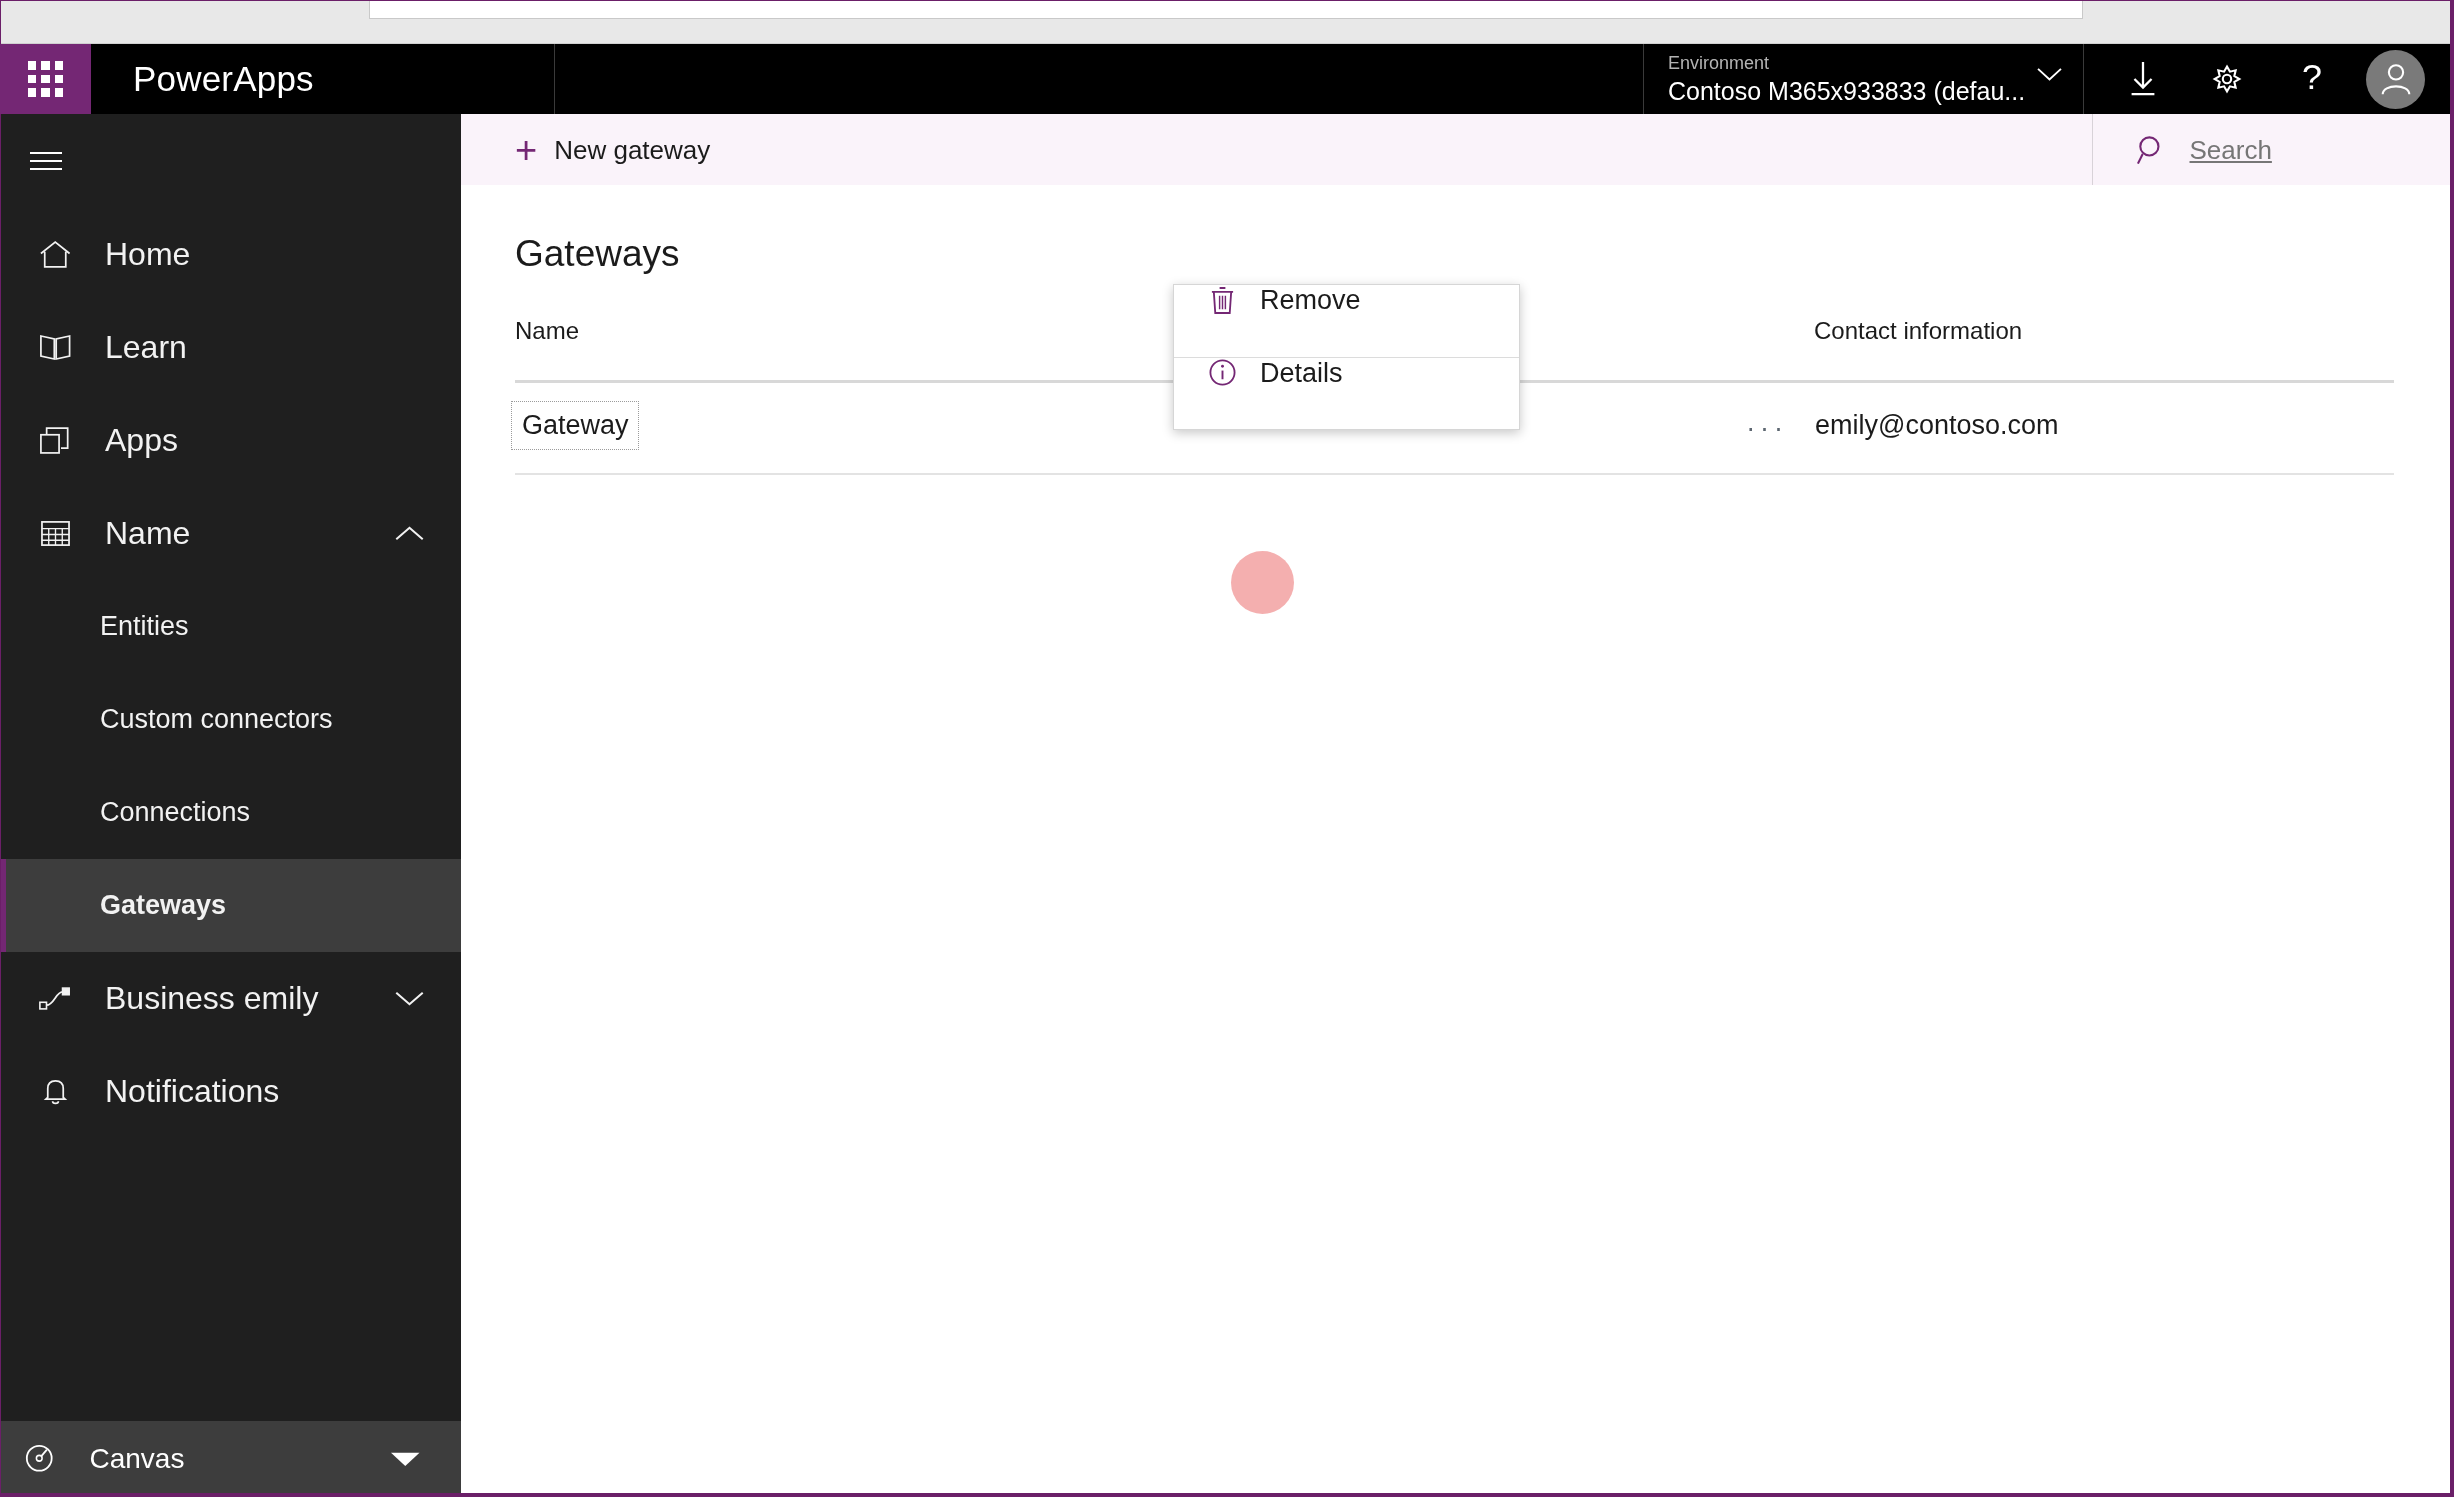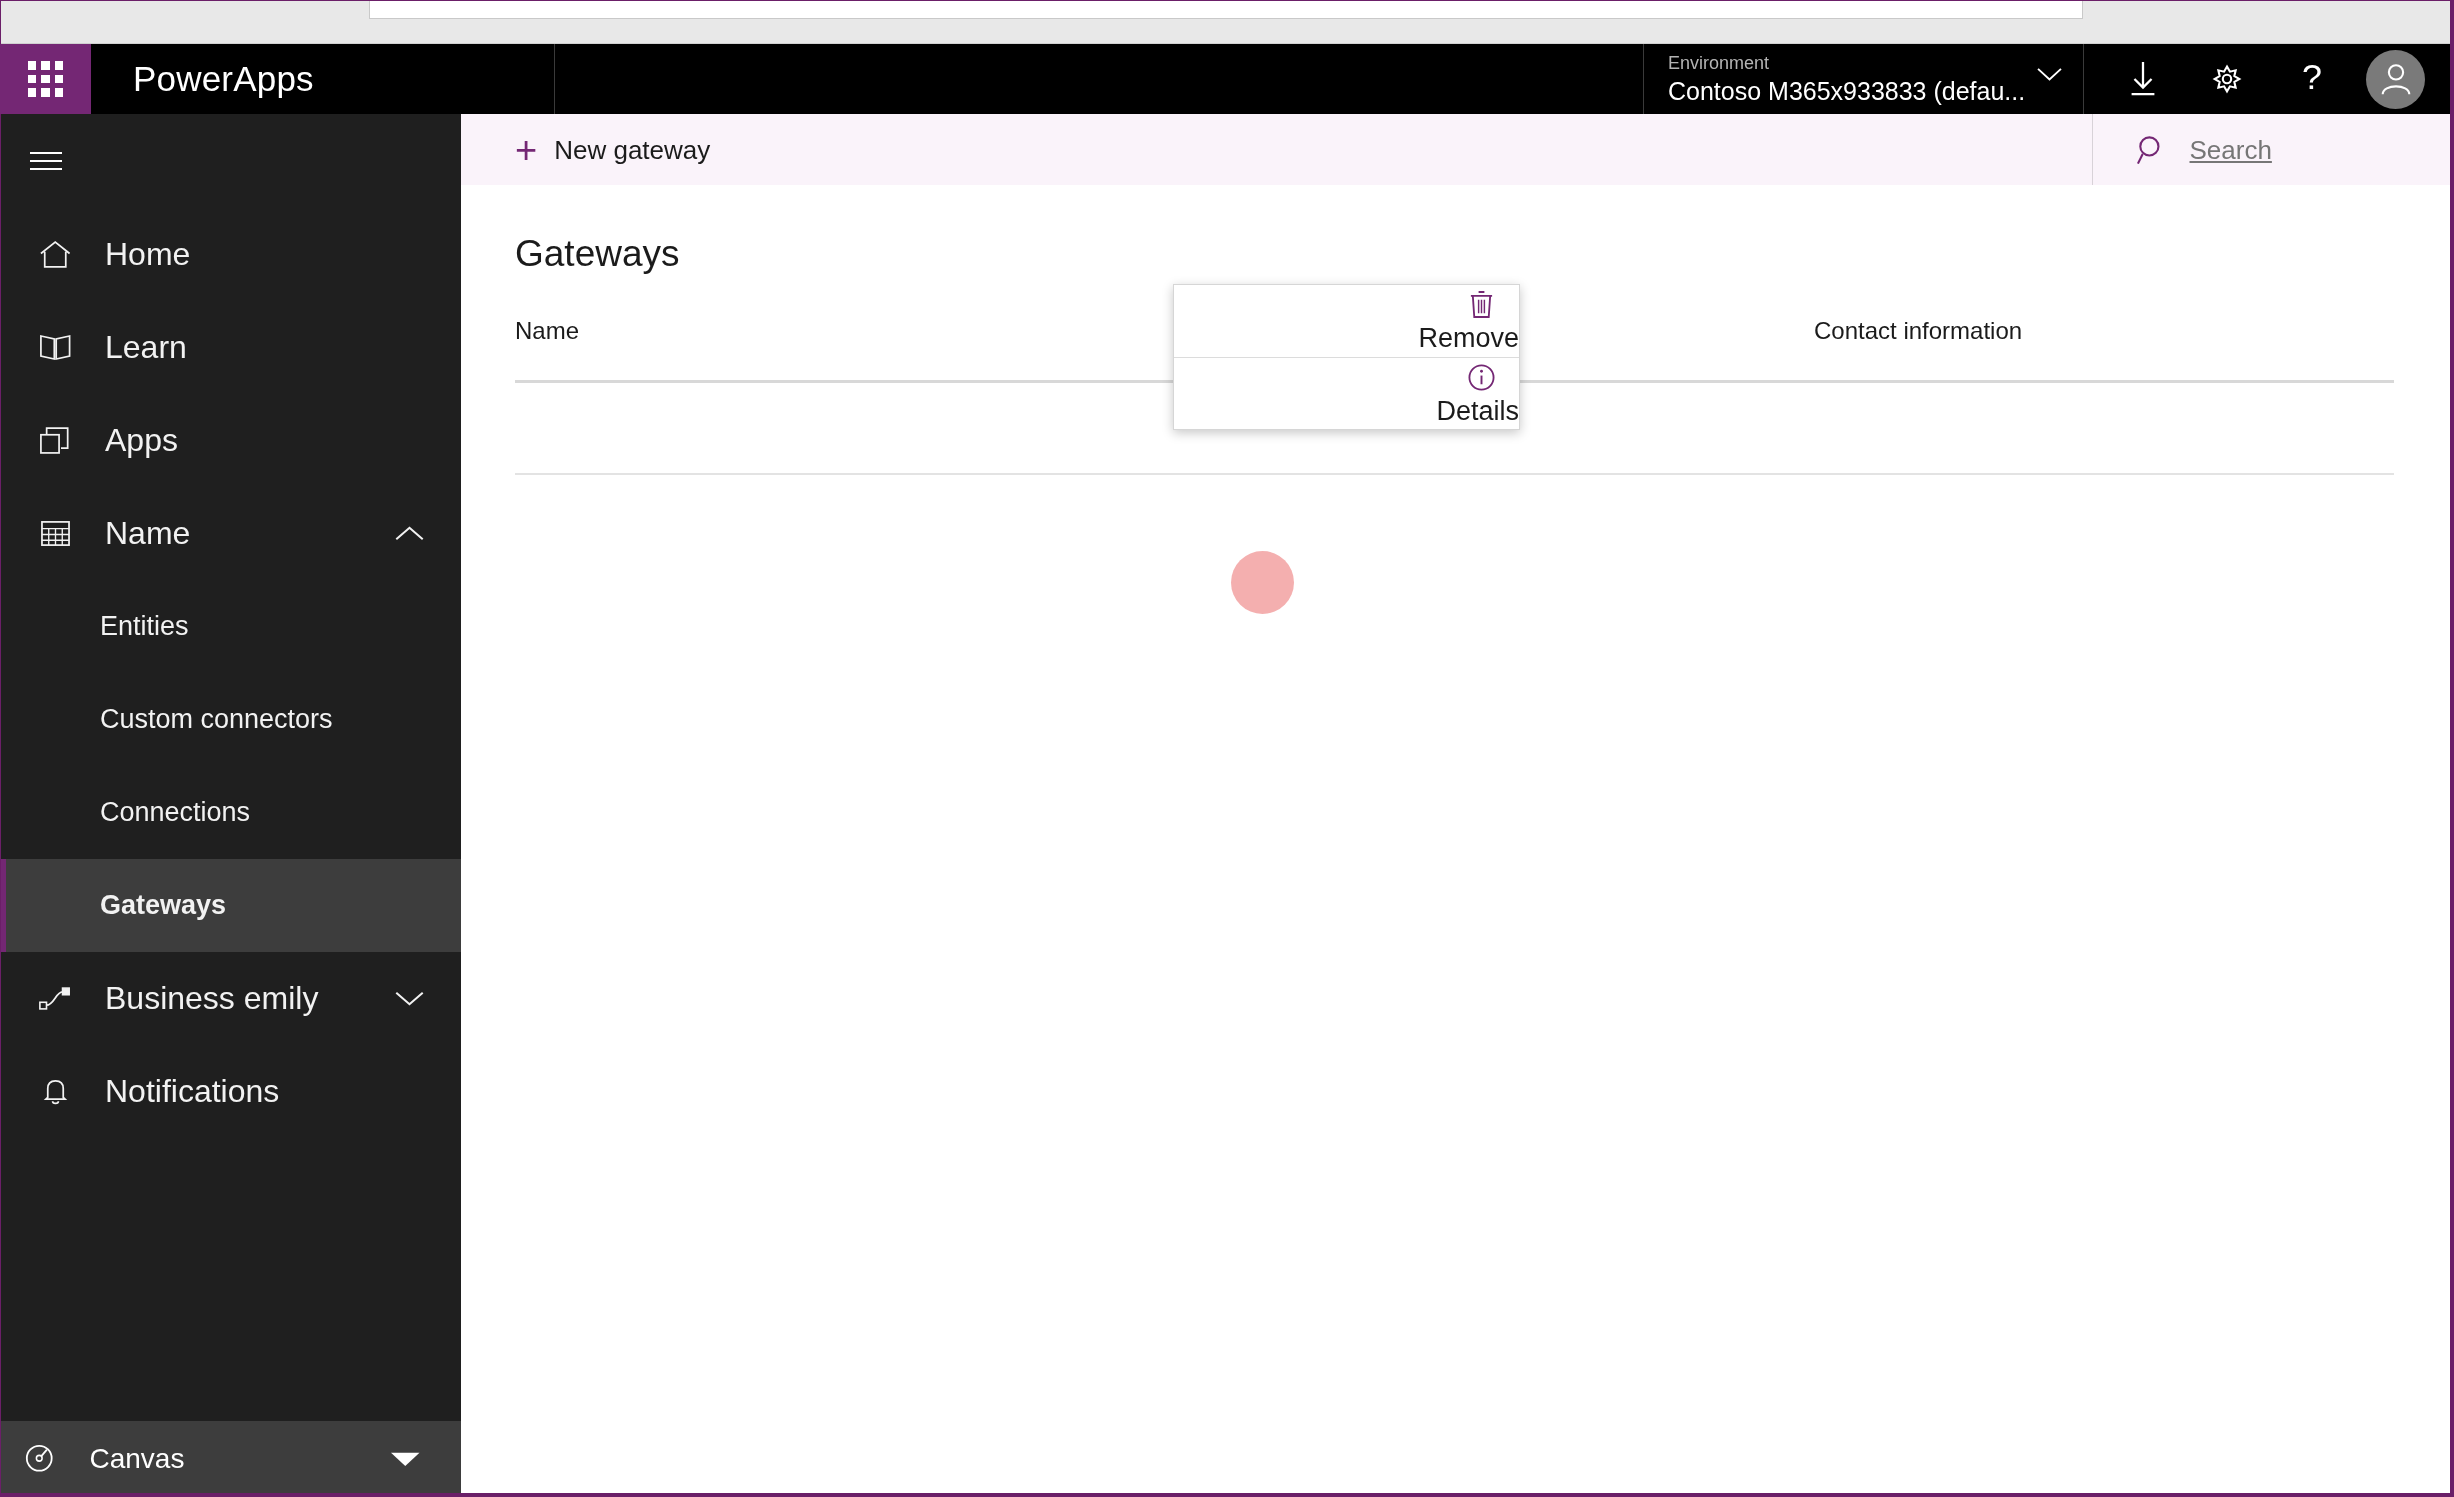--- a/index.html
+++ b/index.html
@@ -331,25 +331,24 @@
     left: 1173px; top: 284px;
     width: 347px;
     background: #ffffff;
     border: 1px solid #d6d6d6;
     box-shadow: 0 2.9px 10.5px rgba(0,0,0,0.22);
     z-index: 40;
   }
   .menu-item {
     height: 72px;
     display: flex;
-    align-items: flex-end;
+    align-items: flex-start;
     padding-left: 29px;
     cursor: pointer;
     position: relative;
-    flex-direction: column;
   }
   .menu-item + .menu-item { border-top: 1px solid #dcdcdc; }
   .menu-item .mi-icon {
     width: 38px;
     flex: 0 0 38px;
     display: flex;
     align-items: center;
     justify-content: center;
     margin-right: 19px;
   }
@@ -572,20 +571,25 @@
 <div id="content">
 
   <div id="page-title">Gateways</div>
 
   <div id="table-head">
     <div class="th" id="th-name">Name</div>
     <div class="th" id="th-contact">Contact information</div>
   </div>
   <div id="head-rule"></div>
 
+  <div id="row1">
+    <div id="cell-name">Gateway</div>
+    <div id="row-ellipsis">···</div>
+    <div id="cell-contact">emily@contoso.com</div>
+  </div>
   <div id="row1-rule"></div>
 </div>
 
 <div id="context-menu">
   <div class="menu-item">
     <span class="mi-icon">
       <svg width="27" height="31" viewBox="0 0 28 32">
         <path d="M3 7 H25 M11 3 H17 M5 7 L6.5 29 L21.5 29 L23 7" stroke="#742774" stroke-width="1.9" fill="none"></path>
         <path d="M11 11 V25 M14 11 V25 M17 11 V25" stroke="#742774" stroke-width="1.5"></path>
       </svg>

